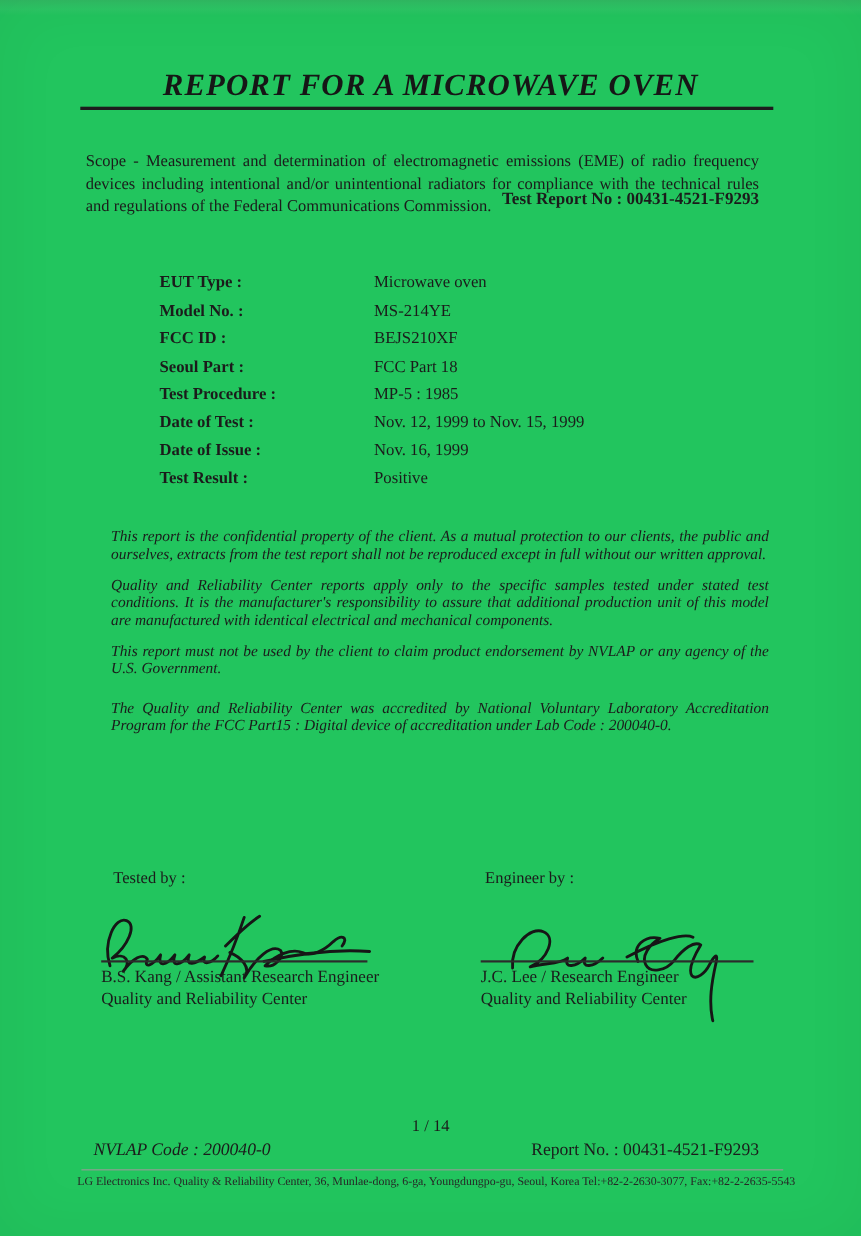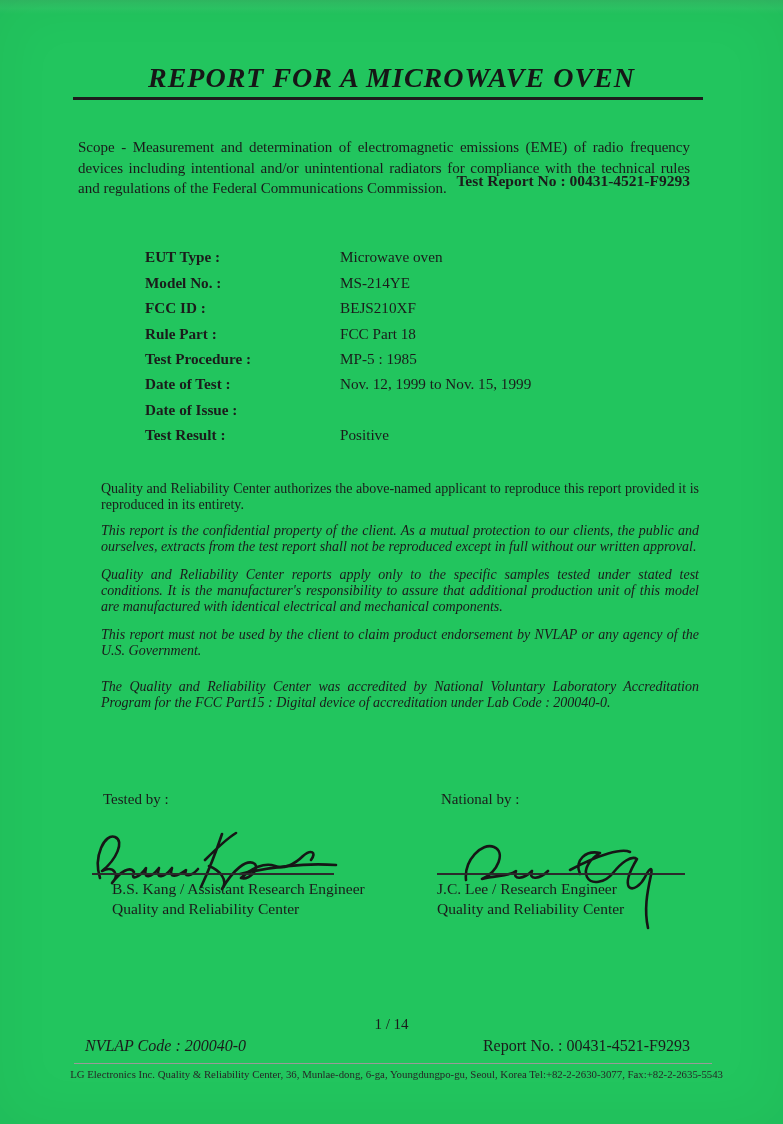--- a/index.html
+++ b/index.html
@@ -90,63 +90,63 @@
     </div>
     <div class="eut-row">
       <span class="eut-label">Model No. :</span>
       <span class="eut-value">MS-214YE</span>
     </div>
     <div class="eut-row">
       <span class="eut-label">FCC ID :</span>
       <span class="eut-value">BEJS210XF</span>
     </div>
     <div class="eut-row">
-      <span class="eut-label">Rule Part :</span>
+      <span class="eut-label">Seoul Part :</span>
       <span class="eut-value">FCC Part 18</span>
     </div>
     <div class="eut-row">
       <span class="eut-label">Test Procedure :</span>
       <span class="eut-value">MP-5 : 1985</span>
     </div>
     <div class="eut-row">
       <span class="eut-label">Date of Test :</span>
       <span class="eut-value">Nov. 12, 1999 to Nov. 15, 1999</span>
     </div>
     <div class="eut-row">
       <span class="eut-label">Date of Issue :</span>
+      <span class="eut-value">Nov. 16, 1999</span>
     </div>
     <div class="eut-row">
       <span class="eut-label">Test Result :</span>
       <span class="eut-value">Positive</span>
     </div>
   </div>
 
   <div class="notices">
-    <p class="notice">Quality and Reliability Center authorizes the above-named applicant to reproduce this report provided it is reproduced in its entirety.</p>
     <p class="notice italic gap-md">This report is the confidential property of the client. As a mutual protection to our clients, the public and ourselves, extracts from the test report shall not be reproduced except in full without our written approval.</p>
     <p class="notice italic gap-md">Quality and Reliability Center reports apply only to the specific samples tested under stated test conditions. It is the manufacturer's responsibility to assure that additional production unit of this model are manufactured with identical electrical and mechanical components.</p>
     <p class="notice italic gap-lg">This report must not be used by the client to claim product endorsement by NVLAP or any agency of the U.S. Government.</p>
     <p class="notice italic">The Quality and Reliability Center was accredited by National Voluntary Laboratory Accreditation Program for the FCC Part15 : Digital device of accreditation under Lab Code : 200040-0.</p>
   </div>
 
   <div class="sig-heading" style="top:791px;left:103px;">Tested by :</div>
   <svg class="sig-svg" style="top:826px;left:88px;" width="252" height="66" viewBox="0 0 252 66">
     <g fill="none" stroke="#161616" stroke-width="2.6" stroke-linecap="round" stroke-linejoin="round">
       <path d="M12 52 C5 30 17 7 27 11 C37 15 28 34 14 45 C26 39 32 49 24 57 C33 45 42 40 46 46 C42 55 51 52 58 42 C55 54 63 52 71 42 C67 54 76 52 84 42 C80 54 90 50 98 44 C95 52 104 50 110 43"></path>
       <path d="M134 8 C128 26 120 46 113 61 M117 34 C128 23 138 13 148 7 M121 40 C131 44 141 54 134 63 M134 63 C145 44 159 32 167 38 C171 44 161 54 153 52 C163 42 177 36 187 40 C195 44 207 38 215 30 C223 23 229 26 223 34"></path>
       <path d="M152 48 C192 39 222 37 248 39"></path>
     </g>
   </svg>
   <div class="sig-line" style="top:873px;left:92px;width:242px;"></div>
-  <div class="sig-names" style="top:879px;left:92px;margin-left:20px;">
+  <div class="sig-names" style="top:879px;left:92px;">
     <div>B.S. Kang / Assistant Research Engineer</div>
     <div>Quality and Reliability Center</div>
   </div>
 
-  <div class="sig-heading" style="top:791px;left:441px;">National by :</div>
+  <div class="sig-heading" style="top:791px;left:441px;">Engineer by :</div>
   <svg class="sig-svg" style="top:836px;left:452px;" width="210" height="95" viewBox="0 0 210 95">
     <g fill="none" stroke="#161616" stroke-width="2.6" stroke-linecap="round" stroke-linejoin="round">
       <path d="M14 44 C12 24 30 6 42 11 C54 16 46 36 30 43 C44 39 56 41 64 35 C60 45 72 43 80 35 C76 45 88 43 96 35"></path>
       <path d="M118 34 C148 18 170 12 178 16 M128 38 C122 24 134 14 148 17 C138 23 131 33 135 41 C139 49 153 47 161 37 C169 27 179 19 185 23 C179 33 173 45 177 51 C181 55 189 49 193 41 C197 33 201 29 199 39 C195 57 192 74 196 92"></path>
     </g>
   </svg>
   <div class="sig-line" style="top:873px;left:437px;width:248px;"></div>
   <div class="sig-names" style="top:879px;left:437px;">
     <div>J.C. Lee / Research Engineer</div>
     <div>Quality and Reliability Center</div>

